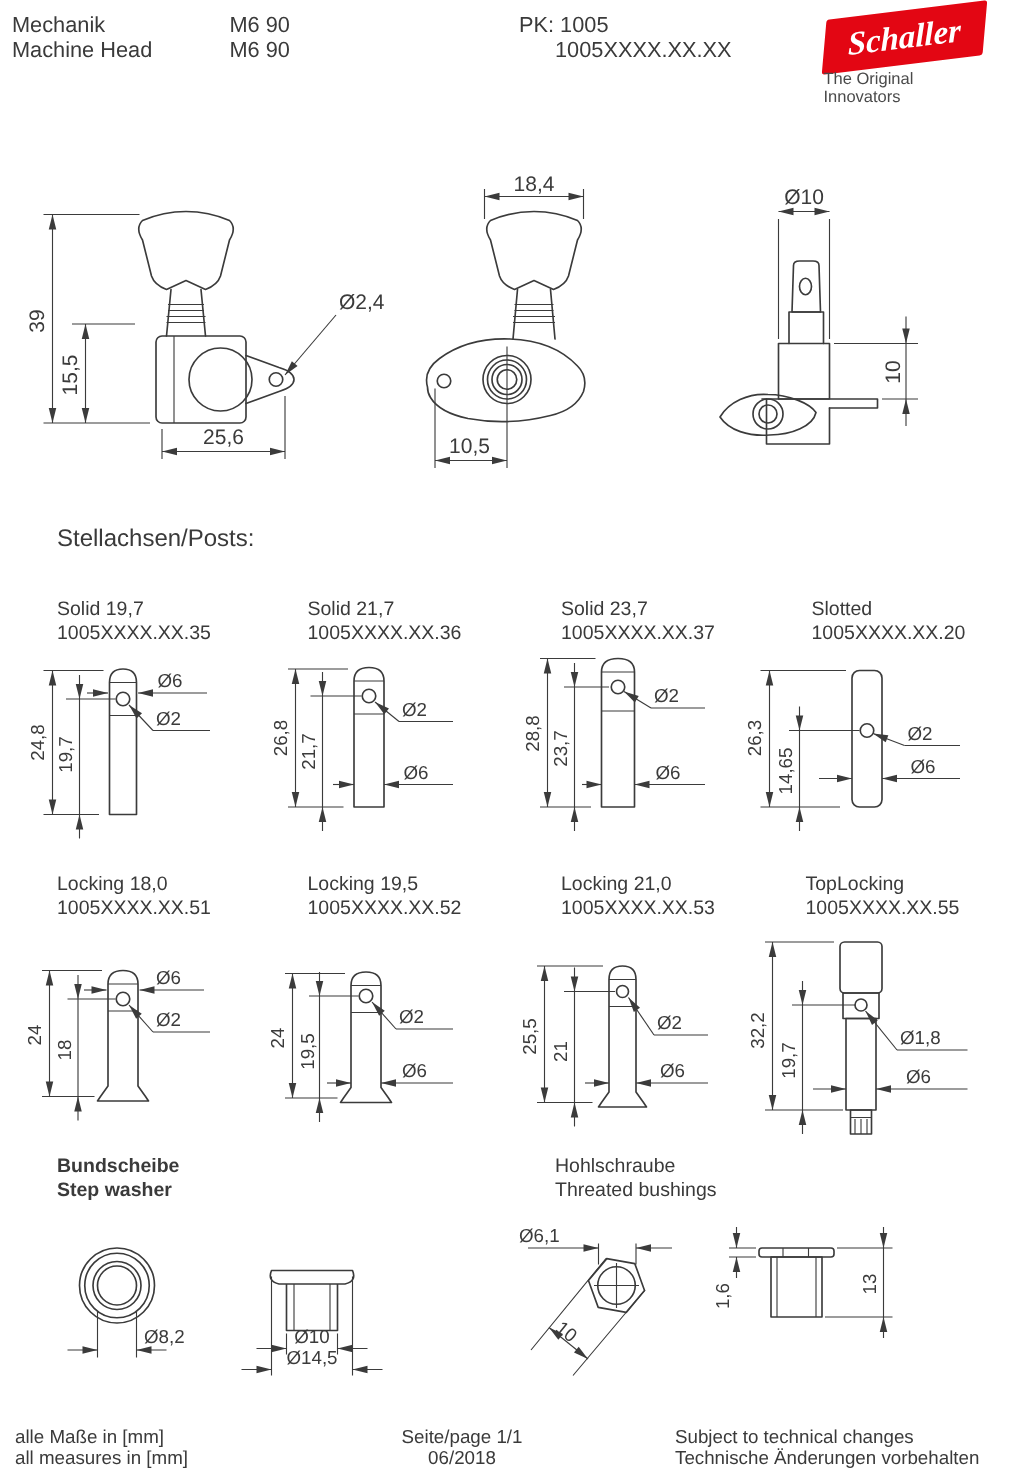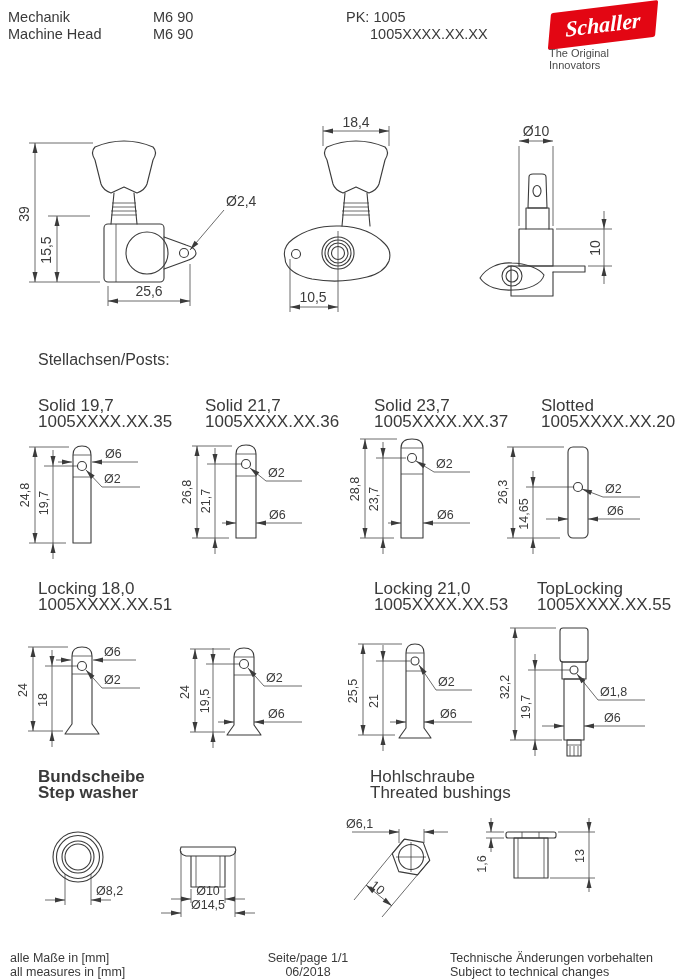--- a/index.html
+++ b/index.html
@@ -1,21 +1,21 @@
 <!DOCTYPE html>
 <html><head>
 <meta charset="utf-8">
 <style>
   html,body{margin:0;padding:0;background:#fff;}
   #sheet{position:relative;width:675px;height:979px;background:#fff;overflow:hidden;
          font-family:"Liberation Sans",sans-serif;color:#3a3a3a;}
   .abs{position:absolute;}
   .hdr{font-size:14.5px;line-height:17px;}
   .title{font-size:16px;}
-  .lbl{font-size:17px;line-height:15.5px;}
+  .lbl{font-size:13px;line-height:15.5px;}
   .foot{font-size:12.5px;line-height:14px;}
   .center{text-align:center;}
   #logo-box{position:absolute;left:549px;top:7px;width:108px;height:36px;background:#e30613;
             transform:rotate(-7deg) skewX(-12deg);border-radius:2px;display:flex;
             align-items:center;justify-content:center;}
   #logo-box span{font-family:"Liberation Serif",serif;font-style:italic;font-weight:bold;
             color:#fff;font-size:22px;transform:skewX(6deg);}
   #tagline{position:absolute;left:549px;top:47px;width:112px;text-align:left;
            font-size:11px;color:#4a4a4a;}
   svg text{font-family:"Liberation Sans",sans-serif;}
@@ -62,20 +62,24 @@
   </div>
   <div class="abs lbl" style="left:541px;top:398px;">
     <div>Slotted</div>
     <div>1005XXXX.XX.20</div>
   </div>
 
   <div class="abs lbl" style="left:38px;top:581px;">
     <div>Locking 18,0</div>
     <div>1005XXXX.XX.51</div>
   </div>
+  <div class="abs lbl" style="left:205px;top:581px;">
+    <div>Locking 19,5</div>
+    <div>1005XXXX.XX.52</div>
+  </div>
   <div class="abs lbl" style="left:374px;top:581px;">
     <div>Locking 21,0</div>
     <div>1005XXXX.XX.53</div>
   </div>
   <div class="abs lbl" style="left:537px;top:581px;">
     <div>TopLocking</div>
     <div>1005XXXX.XX.55</div>
   </div>
 
   <div class="abs lbl" style="left:38px;top:769px;font-weight:bold;">
@@ -89,22 +93,22 @@
 
   <div class="abs foot" style="left:10px;top:951px;">
     <div>alle Maße in [mm]</div>
     <div>all measures in [mm]</div>
   </div>
   <div class="abs foot center" style="left:258px;top:951px;width:100px;">
     <div>Seite/page 1/1</div>
     <div>06/2018</div>
   </div>
   <div class="abs foot" style="left:450px;top:951px;">
+    <div>Subject to technical changes</div>
     <div>Technische Änderungen vorbehalten</div>
-    <div>Subject to technical changes</div>
   </div>
 
   <svg class="abs" style="left:0;top:0;" width="675" height="979" viewBox="0 0 675 979">
     <defs>
       <marker id="arw" markerWidth="12" markerHeight="8" refX="10.5" refY="4" orient="auto-start-reverse" markerUnits="userSpaceOnUse">
         <path d="M0.5,1.5 L10.5,4 L0.5,6.5 Z" fill="#3b3b3b"></path>
       </marker>
       <pattern id="knurl" patternUnits="userSpaceOnUse" width="4.5" height="4.5">
         <path d="M0,0 L4.5,4.5 M4.5,0 L0,4.5" stroke="#3b3b3b" stroke-width="0.5" fill="none"></path>
       </pattern>

